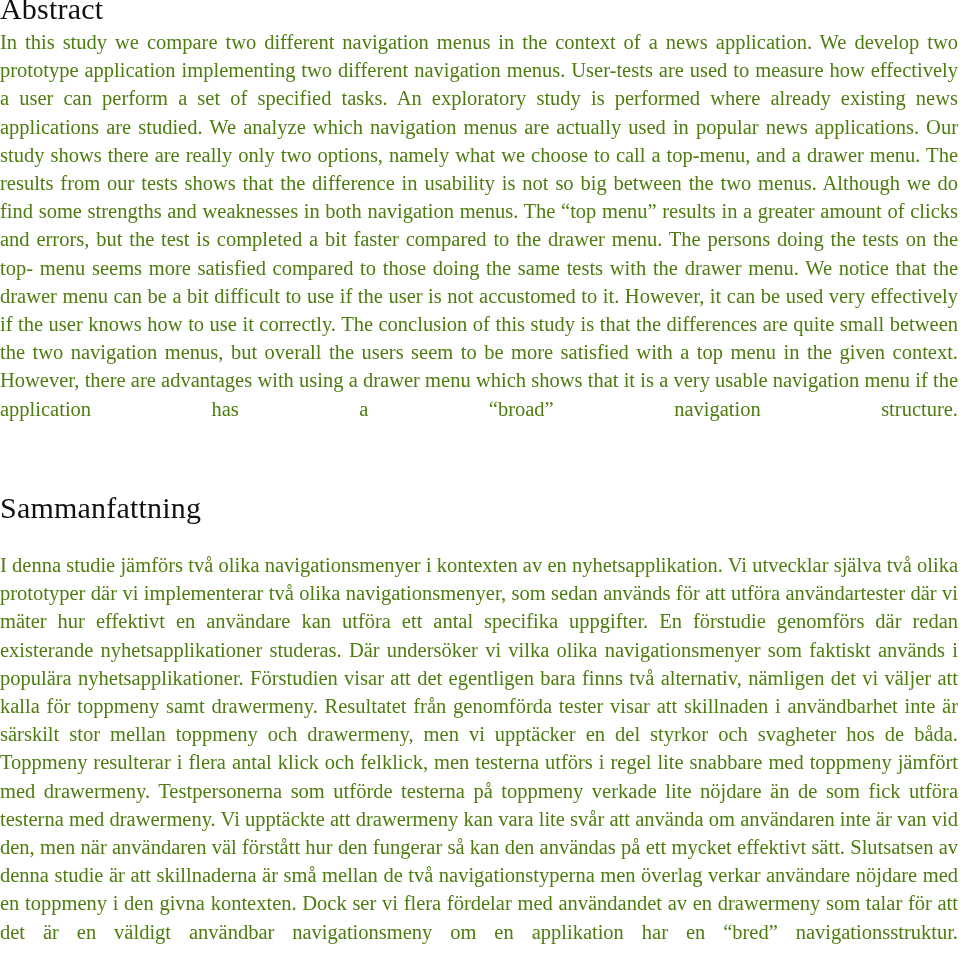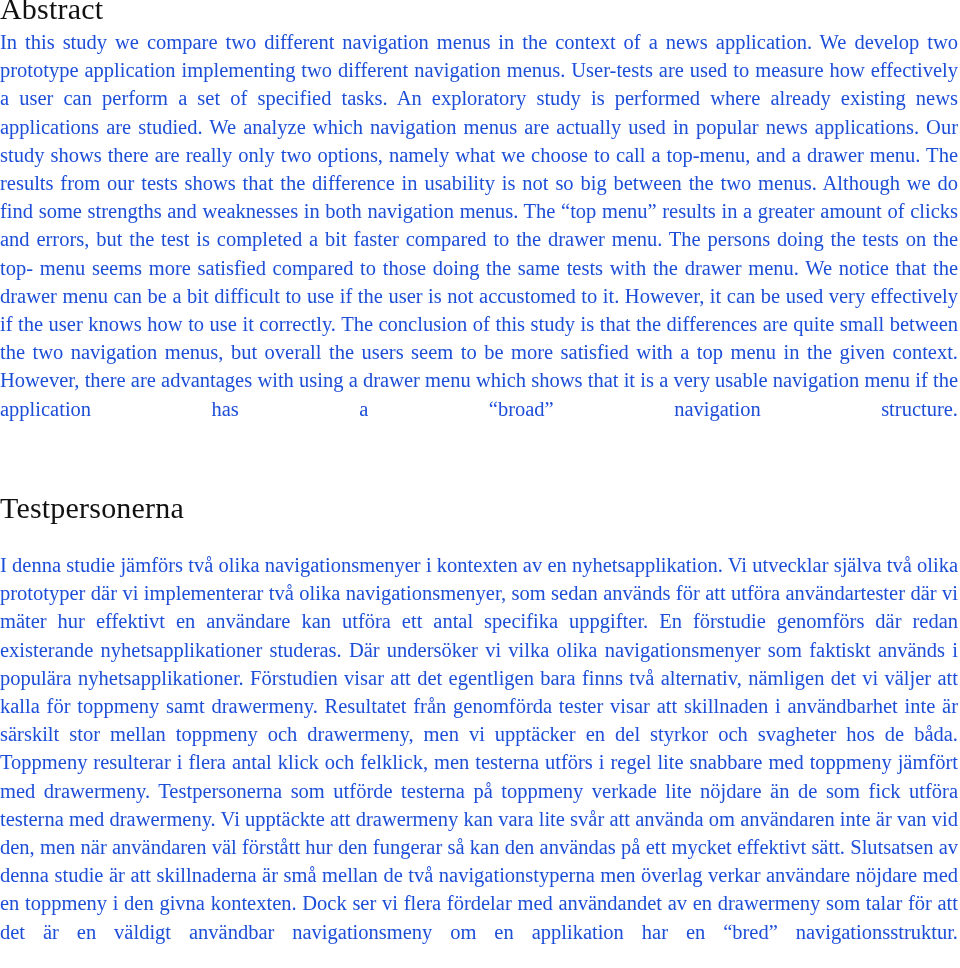--- a/index.html
+++ b/index.html
@@ -38,21 +38,21 @@
   #sammanfattning-heading {
     position: absolute;
     left: 0;
     top: 493px;
   }
   .body-text {
     font-size: 20.5px;
     line-height: 28.2px;
     text-align: justify;
     text-justify: inter-word;
-    color: #1d4ed8;
+    color: #4d7c0f;
     margin: 0;
     width: 958px;
     hyphens: none;
   }
   #abstract-body {
     position: absolute;
     left: 0;
     top: 28px;
     width: 958px;
   }
@@ -72,17 +72,17 @@
 </style>
 </head>
 <body>
 
 <div class="page">
 
   <h1 class="section-heading" id="abstract-heading">Abstract</h1>
 
   <p class="body-text" id="abstract-body">In this study we compare two different navigation menus in the context of a news application. We develop two prototype application implementing two different navigation menus. User-tests are used to measure how effectively a user can perform a set of specified tasks. An exploratory study is performed where already existing news applications are studied. We analyze which navigation menus are actually used in popular news applications. Our study shows there are really only two options, namely what we choose to call a top-menu, and a drawer menu. The results from our tests shows that the difference in usability is not so big between the two menus. Although we do find some strengths and weaknesses in both navigation menus. The “top menu” results in a greater amount of clicks and errors, but the test is completed a bit faster compared to the drawer menu. The persons doing the tests on the top- menu seems more satisfied compared to those doing the same tests with the drawer menu. We notice that the drawer menu can be a bit difficult to use if the user is not accustomed to it. However, it can be used very effectively if the user knows how to use it correctly. The conclusion of this study is that the differences are quite small between the two navigation menus, but overall the users seem to be more satisfied with a top menu in the given context. However, there are advantages with using a drawer menu which shows that it is a very usable navigation menu if the application has a “broad” navigation structure.</p>
 
-  <h1 class="section-heading" id="sammanfattning-heading">Testpersonerna</h1>
+  <h1 class="section-heading" id="sammanfattning-heading">Sammanfattning</h1>
 
   <p class="body-text" id="sammanfattning-body">I denna studie jämförs två olika navigationsmenyer i kontexten av en nyhetsapplikation. Vi utvecklar själva två olika prototyper där vi implementerar två olika navigationsmenyer, som sedan används för att utföra användartester där vi mäter hur effektivt en användare kan utföra ett antal specifika uppgifter. En förstudie genomförs där redan existerande nyhetsapplikationer studeras. Där undersöker vi vilka olika navigationsmenyer som faktiskt används i populära nyhetsapplikationer. Förstudien visar att det egentligen bara finns två alternativ, nämligen det vi väljer att kalla för toppmeny samt drawermeny. Resultatet från genomförda tester visar att skillnaden i användbarhet inte är särskilt stor mellan toppmeny och drawermeny, men vi upptäcker en del styrkor och svagheter hos de båda. Toppmeny resulterar i flera antal klick och felklick, men testerna utförs i regel lite snabbare med toppmeny jämfört med drawermeny. Testpersonerna som utförde testerna på toppmeny verkade lite nöjdare än de som fick utföra testerna med drawermeny. Vi upptäckte att drawermeny kan vara lite svår att använda om användaren inte är van vid den, men när användaren väl förstått hur den fungerar så kan den användas på ett mycket effektivt sätt. Slutsatsen av denna studie är att skillnaderna är små mellan de två navigationstyperna men överlag verkar användare nöjdare med en toppmeny i den givna kontexten. Dock ser vi flera fördelar med användandet av en drawermeny som talar för att det är en väldigt användbar navigationsmeny om en applikation har en “bred” navigationsstruktur.</p>
 
 </div>
 
 </body></html>

